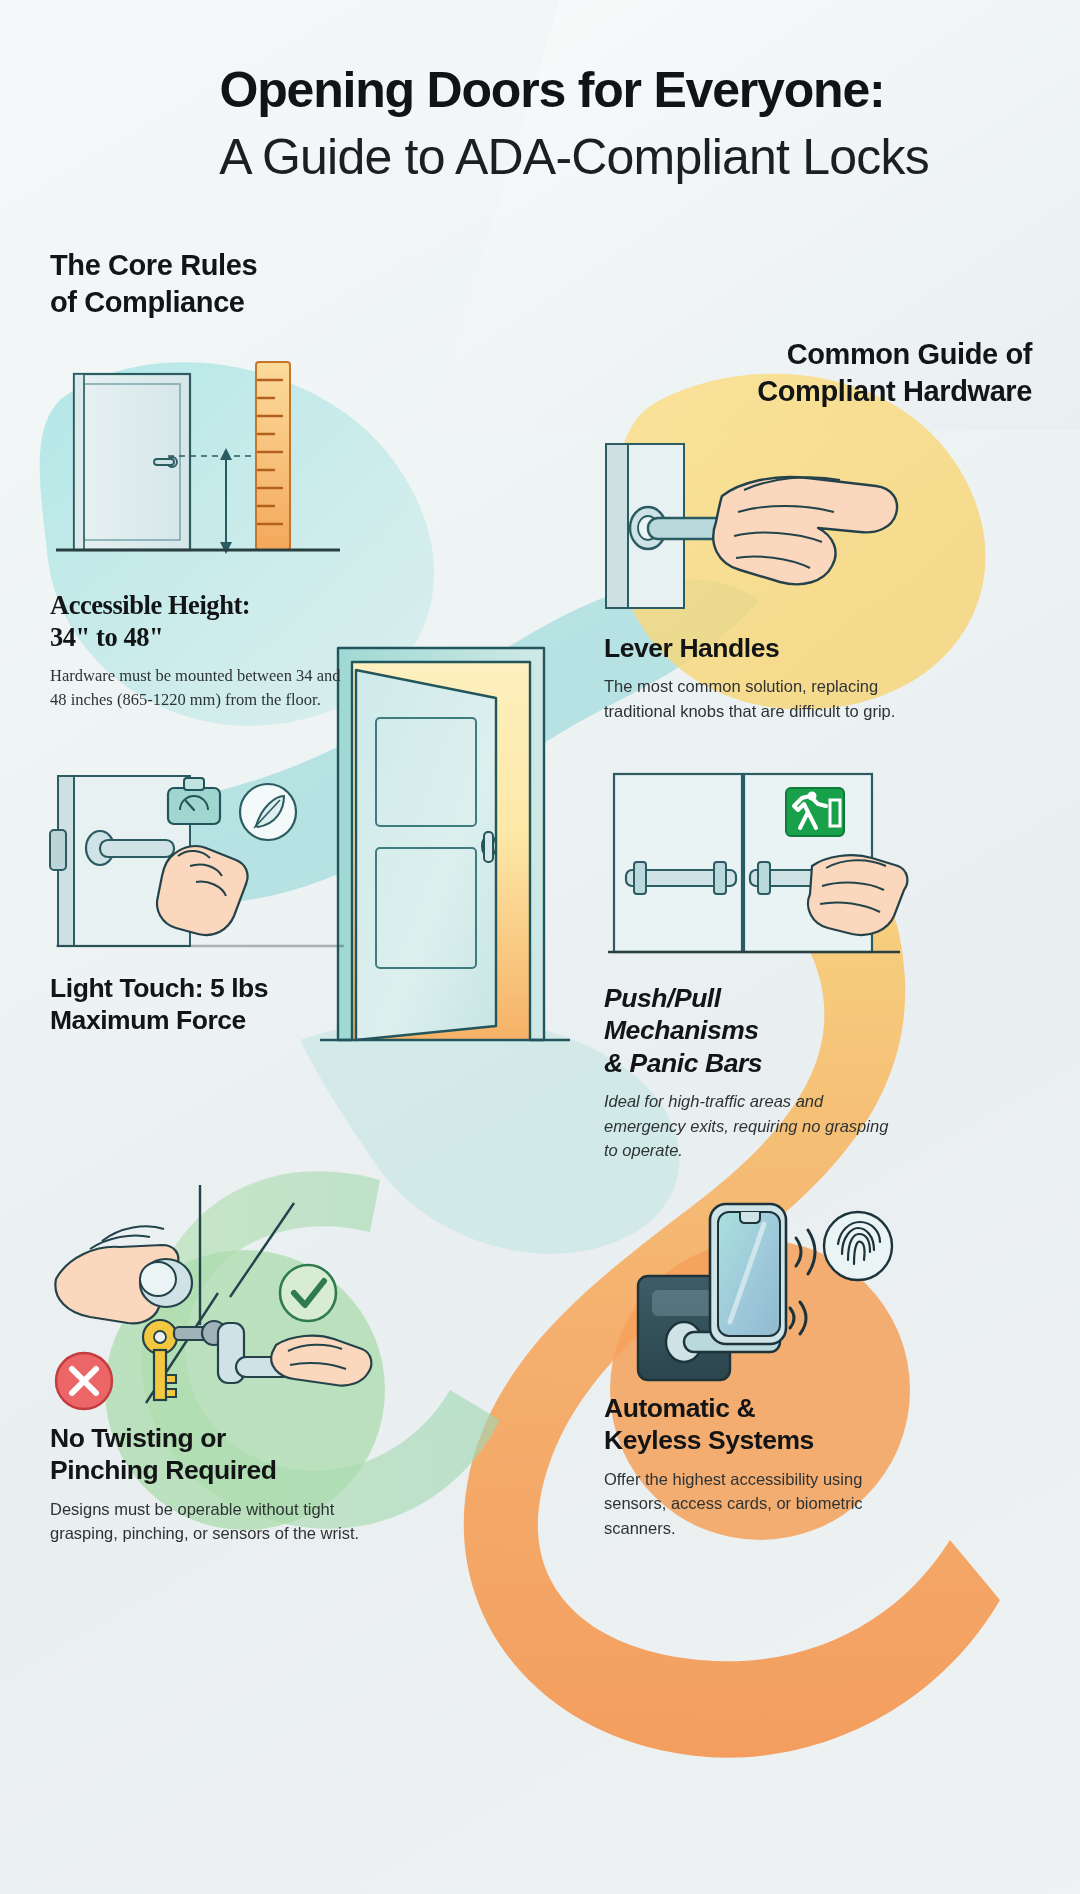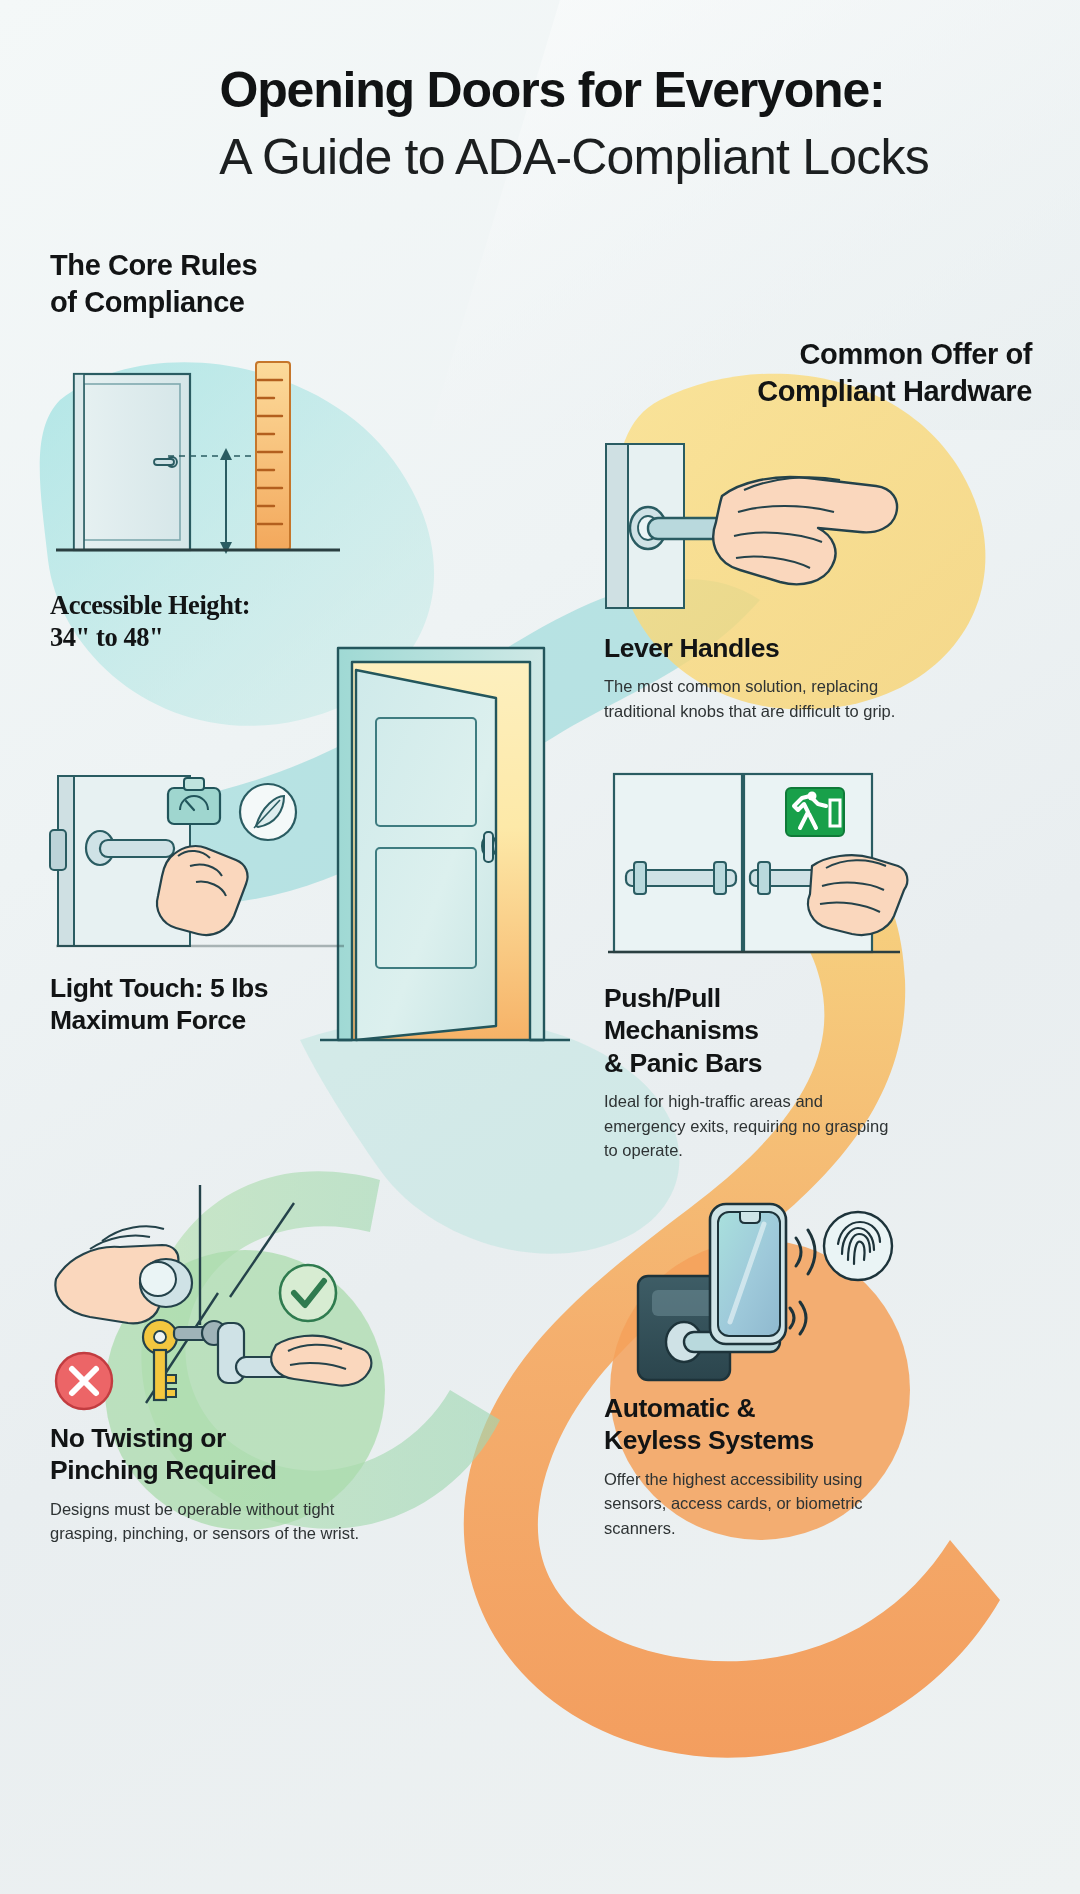--- a/index.html
+++ b/index.html
@@ -52,21 +52,21 @@
   }
   .card p {
     font-size: 16.5px; font-weight: 400; line-height: 1.5;
     color: #2e3334; margin-top: 10px;
   }
 
   #card-height   { left: 50px;  top: 352px; width: 300px; font-family: Liberation Serif, serif; }
   #card-force    { left: 50px;  top: 770px; width: 300px; }
   #card-twist    { left: 50px;  top: 1175px; width: 310px; }
   #card-lever    { left: 604px; top: 440px; width: 300px; }
-  #card-push     { left: 604px; top: 770px; width: 300px; }
+  #card-push     { left: 604px; top: 770px; width: 300px; font-style: italic; }
   #card-auto     { left: 604px; top: 1190px; width: 300px; }
 
   #card-height .art   { width: 300px; height: 225px; }
   #card-force .art    { width: 300px; height: 190px; }
   #card-twist .art    { width: 320px; height: 235px; }
   #card-lever .art    { width: 300px; height: 180px; }
   #card-push .art     { width: 300px; height: 200px; }
   #card-auto .art     { width: 300px; height: 190px; }
 
   
@@ -137,21 +137,21 @@
   <div class="header">
     <div class="title">Opening Doors for Everyone:</div>
     <div class="subtitle">A Guide to ADA-Compliant Locks</div>
   </div>
 
   <div class="col-heading" id="heading-left">
     <div>The Core Rules</div>
     <div>of Compliance</div>
   </div>
   <div class="col-heading" id="heading-right">
-    <div>Common Offer of</div>
+    <div>Common Guide of</div>
     <div>Compliant Hardware</div>
   </div>
 
   <svg id="center-door" viewBox="0 0 300 420">
     <defs>
       <linearGradient id="doorGlow" x1="0" y1="0" x2="0" y2="1">
         <stop offset="0%" stop-color="#fdf0c0"></stop>
         <stop offset="45%" stop-color="#fde9a8"></stop>
         <stop offset="100%" stop-color="#f6b267"></stop>
       </linearGradient>
@@ -227,20 +227,21 @@
           <line x1="208" y1="172" x2="232" y2="172"></line>
         </g>
 
         <line x1="6" y1="198" x2="290" y2="198" stroke="#2a3f41" stroke-width="3"></line>
       </svg>
     </div>
     <h3>
       <span>Accessible Height:</span><br>
       <span>34" to 48"</span>
     </h3>
+    <p>Hardware must be mounted between 34 and 48 inches (865-1220 mm) from the floor.</p>
   </div>
 
   <div class="card" id="card-force">
     <div class="art">
       <svg viewBox="0 0 300 190" width="300" height="190">
 
         <rect x="8" y="6" width="16" height="170" fill="#cfe0e3" stroke="#2a5c62" stroke-width="2"></rect>
         <rect x="24" y="6" width="116" height="170" fill="#e7f1f2" stroke="#2a5c62" stroke-width="2"></rect>
         <rect x="0" y="60" width="16" height="40" rx="4" fill="#bcd3d8" stroke="#2a5c62" stroke-width="2"></rect>
 

